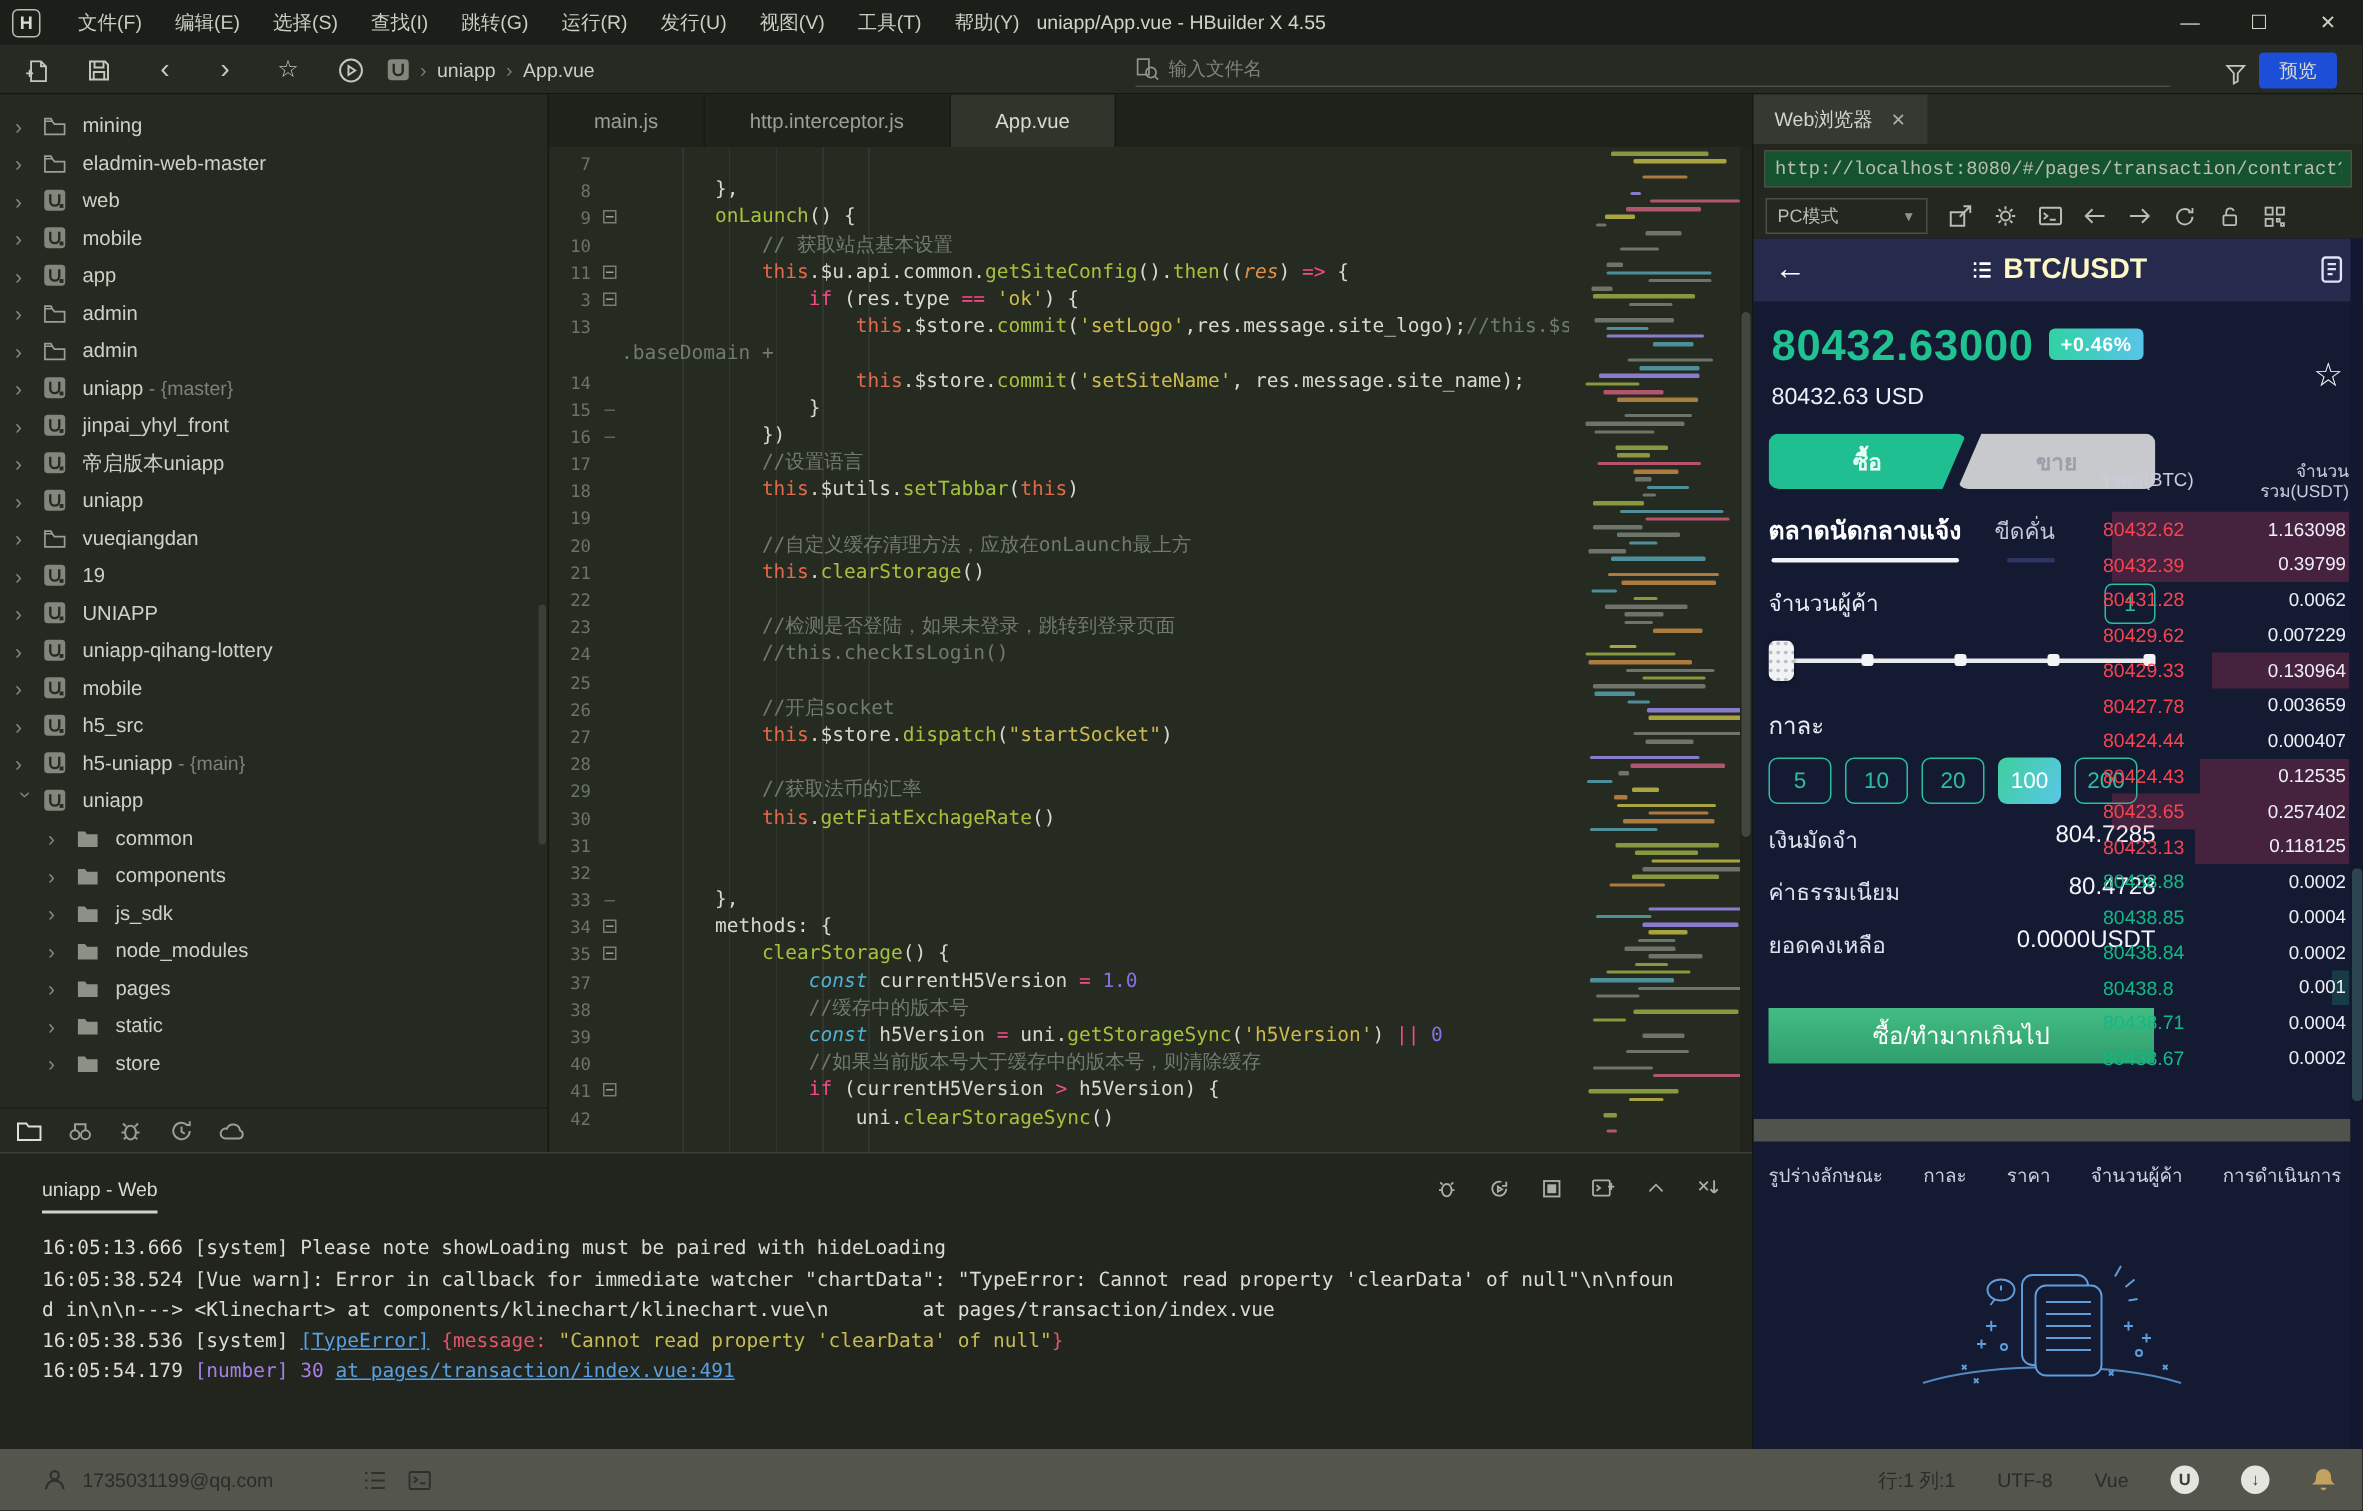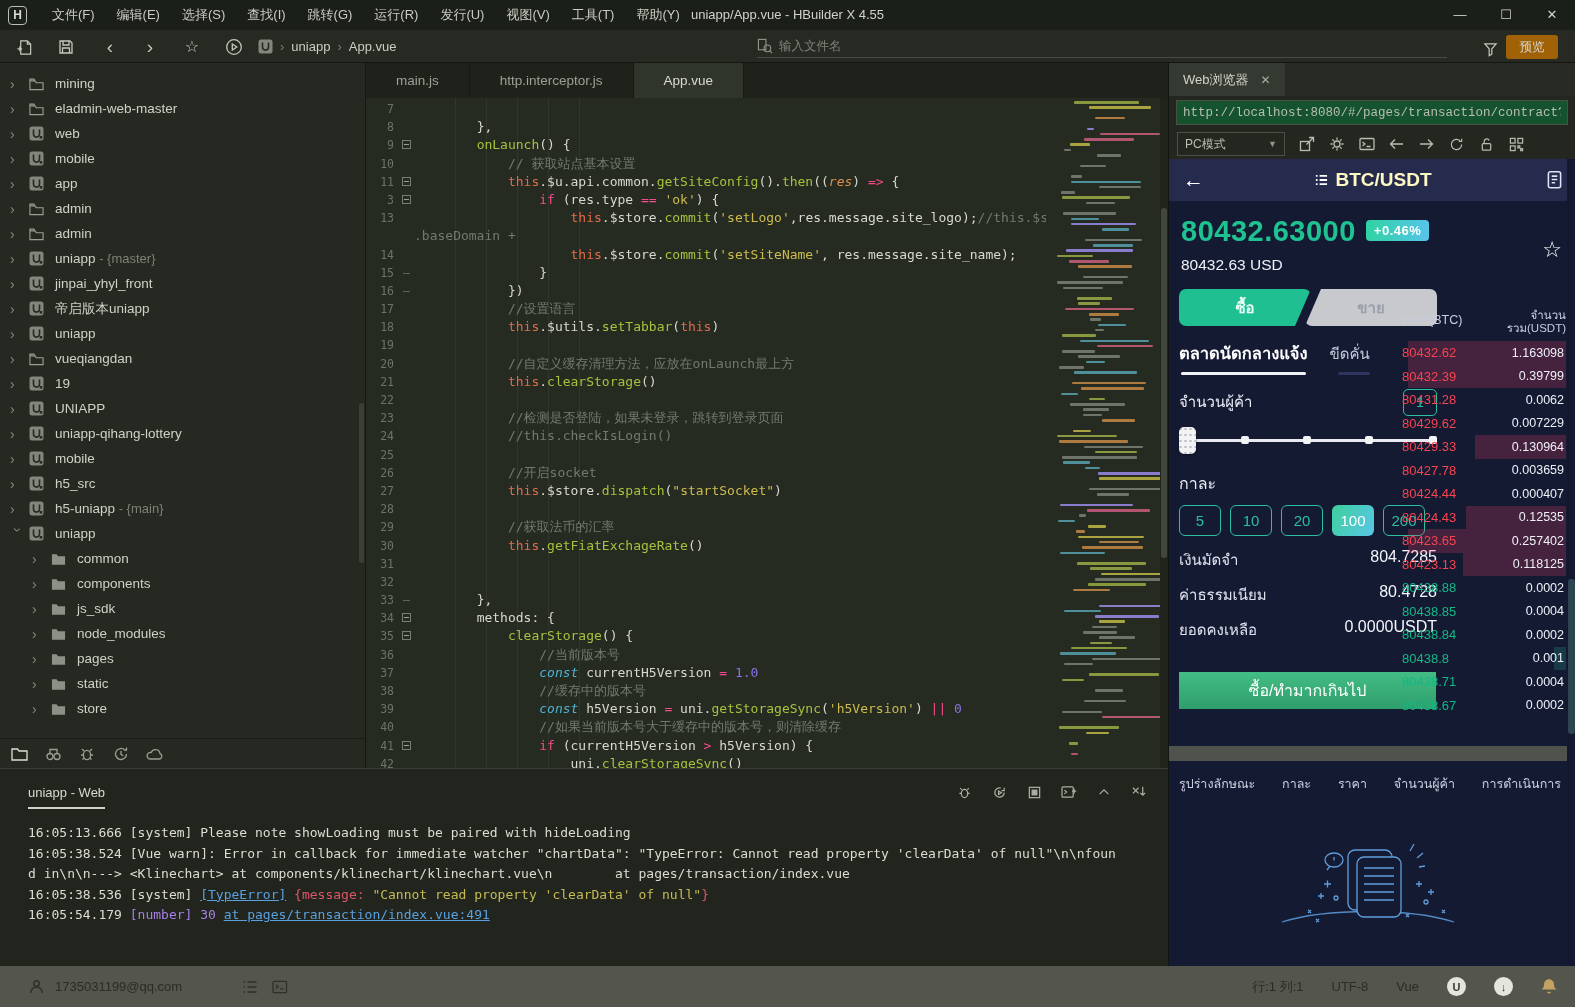--- a/index.html
+++ b/index.html
@@ -21,21 +21,21 @@
   .tico { position:absolute; top:7px; width:20px; height:20px; display:flex; align-items:center; justify-content:center; color:#c3c8bc; }
   .tico svg { stroke:#c3c8bc; fill:none; stroke-width:1.3; }
   .tchar { font-size:19px; line-height:18px; color:#c3c8bc; }
   .breadcrumb { position:absolute; left:258px; top:0; height:33px; display:flex; align-items:center; gap:7px; color:#c9cdc2; font-size:13px; }
   .bc-sep { color:#787e72; font-size:13px; }
   .search { position:absolute; left:757px; top:5px; width:690px; height:23px; border-bottom:1px solid #474c44; display:flex; align-items:center; gap:6px; }
   .search svg { stroke:#8f958a; fill:none; stroke-width:1.2; flex:none; }
   .search input { background:transparent; border:none; outline:none; color:#c9cdc2; font-size:12.5px; width:600px; font-family:"Liberation Sans",sans-serif; }
   .search input::placeholder { color:#7d837a; }
   .funnel { position:absolute; left:1480px; top:9px; }
-  .preview-btn { position:absolute; left:1506px; top:5px; width:52px; height:24px; background:#a16207; border-radius:3px; color:#d6d9cf; font-size:12.5px; display:flex; align-items:center; justify-content:center; }
+  .preview-btn { position:absolute; left:1506px; top:5px; width:52px; height:24px; background:#1d4ed8; border-radius:3px; color:#d6d9cf; font-size:12.5px; display:flex; align-items:center; justify-content:center; }
 
   
   .sidebar { position:absolute; left:0; top:63px; width:366px; height:705px; background:#252921; border-right:1px solid #15180f; }
   .tree { position:absolute; top:8px; left:0; right:6px; }
   .tree-row { height:25px; display:flex; align-items:center; }
   .chev { width:15px; color:#848a7e; font-size:14px; flex:none; display:inline-block; }
   .chev.open { transform:rotate(90deg) translateX(1px); }
   .ticon { width:17px; flex:none; display:flex; align-items:center; margin-left:4px; }
   .tlabel { color:#ced2c6; font-size:13.5px; margin-left:9px; white-space:nowrap; }
   .tsuffix { color:#7c8278; font-size:13px; white-space:pre; }
@@ -711,25 +711,20 @@
             <span class="fbox"></span>
           </span>
           <span class="ctext"><span class="tk-p">		methods: {</span></span>
         </div>
         <div class="crow">
           <span class="gnum">35</span>
           <span class="gfold">
             <span class="fbox"></span>
           </span>
           <span class="ctext"><span class="tk-p">			</span><span class="tk-f">clearStorage</span><span class="tk-p">() {</span></span>
-        </div>
-        <div class="crow">
-          <span class="gnum">36</span>
-          <span class="gfold"></span>
-          <span class="ctext"><span class="tk-p">				</span><span class="tk-c">//当前版本号</span></span>
         </div>
         <div class="crow">
           <span class="gnum">37</span>
           <span class="gfold"></span>
           <span class="ctext"><span class="tk-p">				</span><span class="tk-ct">const</span><span class="tk-p"> currentH5Version </span><span class="tk-k">=</span><span class="tk-p"> </span><span class="tk-n2">1.0</span></span>
         </div>
         <div class="crow">
           <span class="gnum">38</span>
           <span class="gfold"></span>
           <span class="ctext"><span class="tk-p">				</span><span class="tk-c">//缓存中的版本号</span></span>

